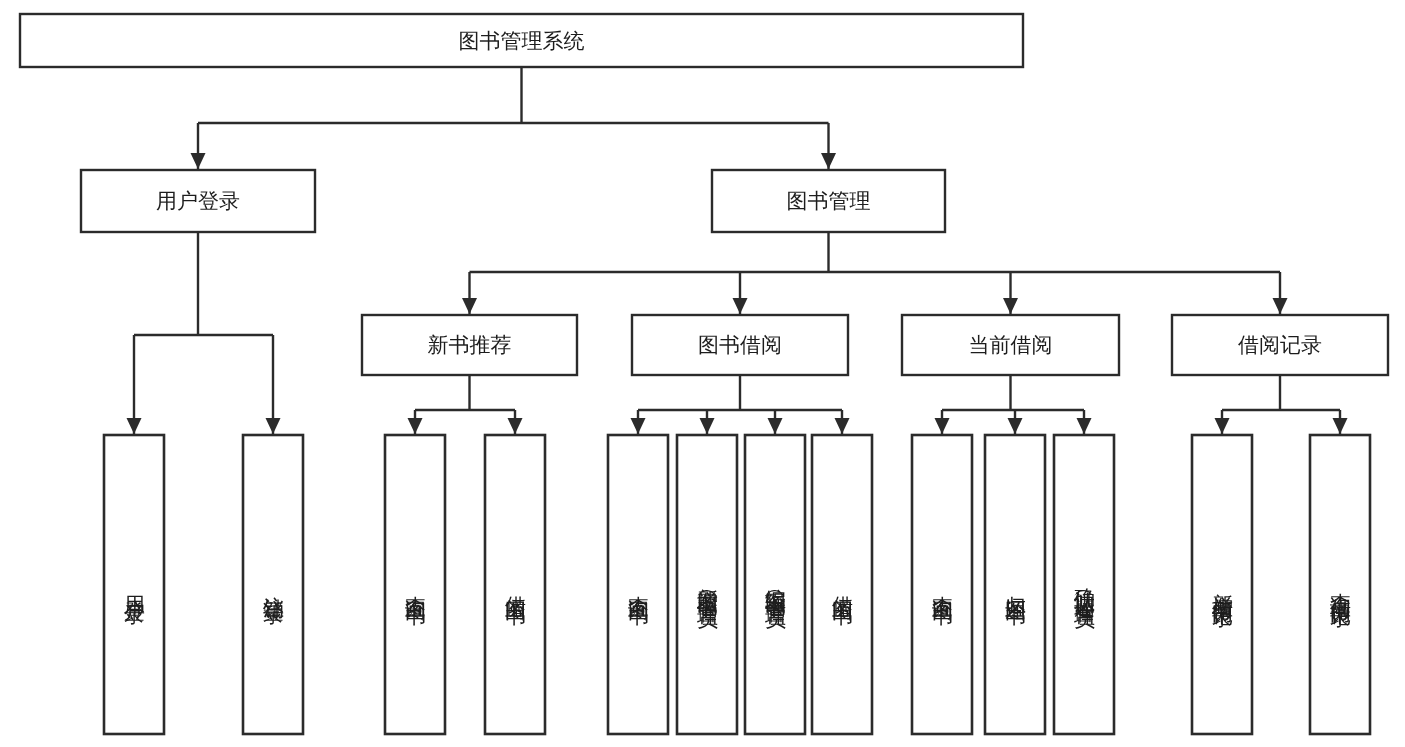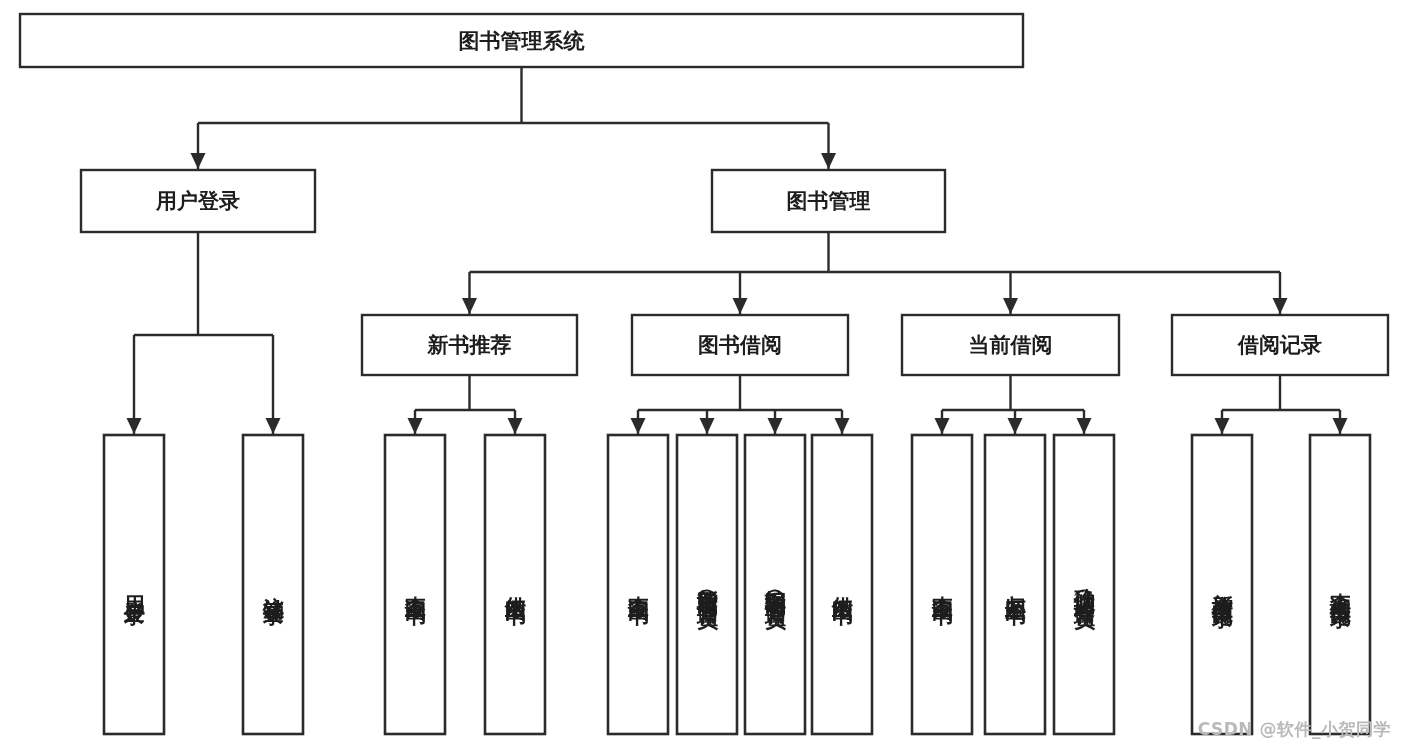--- a/index.html
+++ b/index.html
@@ -9,21 +9,20 @@
   }
   body {
     font-family: "DejaVu Sans", "Liberation Sans", sans-serif;
   }
   #stage {
     position: relative;
     width: 1405px;
     height: 747px;
     background: #ffffff;
     overflow: hidden;
-    font-weight: bold;
   }
   svg.diagram {
     position: absolute;
     left: 0;
     top: 0;
     width: 1405px;
     height: 747px;
     display: block;
   }
   .node-rect {
@@ -183,14 +182,13 @@
       <div class="leaf-label" style="left: 677px; top: 435px; width: 60px; height: 299px;">新增图书（管理员）</div>
       <div class="leaf-label" style="left: 745px; top: 435px; width: 60px; height: 299px;">编辑图书（管理员）</div>
       <div class="leaf-label" style="left: 812px; top: 435px; width: 60px; height: 299px;">借阅图书</div>
       <div class="leaf-label" style="left: 912px; top: 435px; width: 60px; height: 299px;">查询图书</div>
       <div class="leaf-label" style="left: 985px; top: 435px; width: 60px; height: 299px;">归还图书</div>
       <div class="leaf-label" style="left: 1054px; top: 435px; width: 60px; height: 299px;">确认归还（管理员）</div>
       <div class="leaf-label" style="left: 1192px; top: 435px; width: 60px; height: 299px;">新增借阅记录</div>
       <div class="leaf-label" style="left: 1310px; top: 435px; width: 60px; height: 299px;">查询借阅记录</div>
     </div>
 
-  <div class="watermark">CSDN @软件_小贺同学</div>
 </div>
 
 </body></html>

